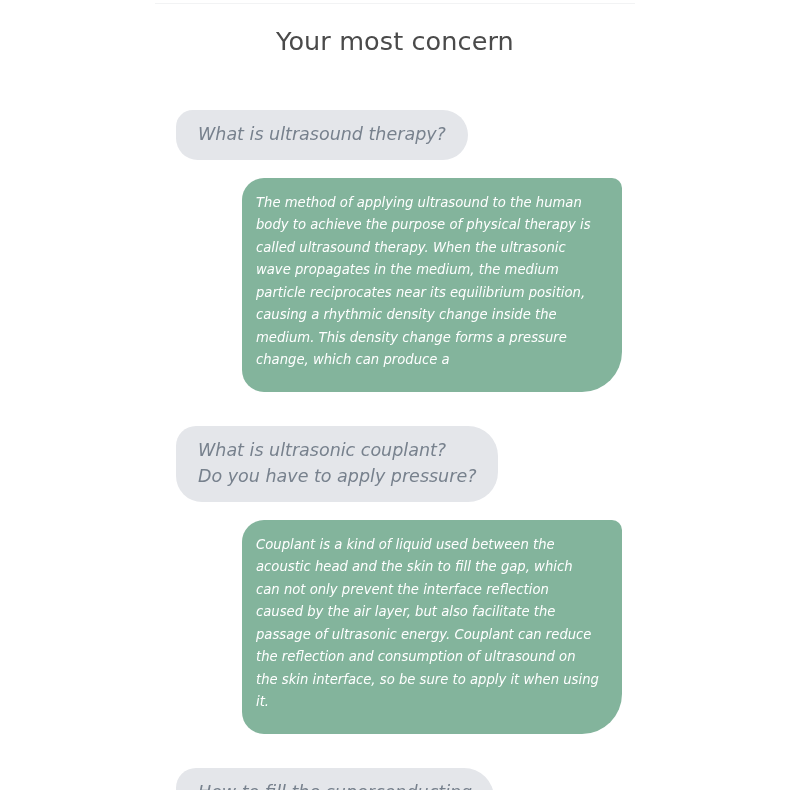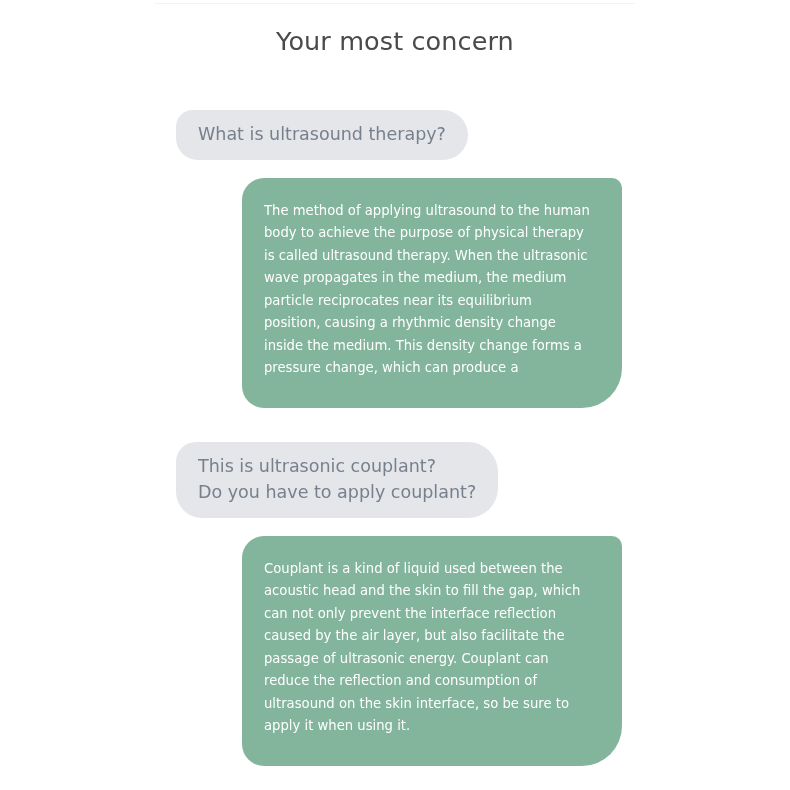--- a/index.html
+++ b/index.html
@@ -47,21 +47,21 @@
   }
   .faq-title .line { display: block; white-space: pre; }
 
   .qa-list {
     position: absolute;
     left: 0;
     top: 110px;
     width: 790px;
   }
 
-  .qa-block { position: relative; }
+  .qa-block { position: relative; font-style: italic; }
 
   
   .q-row {
     padding-left: 176px;
     padding-right: 20px;
   }
   .q-bubble {
     display: inline-block;
     background: #e4e6ea;
     color: #77818d;
@@ -91,21 +91,21 @@
     font-size: 13.2px;
     line-height: 22.5px;
     padding: 14px 22px 20px 14px;
     width: 380px;
     box-sizing: border-box;
     border-top-left-radius: 22px;
     border-top-right-radius: 10px;
     border-bottom-right-radius: 40px;
     border-bottom-left-radius: 22px;
   }
-  .a-bubble p { margin: 8px; }
+  .a-bubble p { margin: 0; }
 
   .gap-1 { height: 34px; }
   .gap-2 { height: 34px; }
 </style>
 </head>
 <body>
 
 <div id="page">
 
   <div class="top-rule"></div>
@@ -127,22 +127,22 @@
           <p>The method of applying ultrasound to the human body to achieve the purpose of physical therapy is called ultrasound therapy. When the ultrasonic wave propagates in the medium, the medium particle reciprocates near its equilibrium position, causing a rhythmic density change inside the medium. This density change forms a pressure change, which can produce a</p>
         </div>
       </div>
     </div>
 
     <div class="gap-1"></div>
 
     <div class="qa-block">
       <div class="q-row">
         <div class="q-bubble">
-          <span class="qline">This is ultrasonic couplant?</span>
-          <span class="qline">Do you have to apply couplant?</span>
+          <span class="qline">What is ultrasonic couplant?</span>
+          <span class="qline">Do you have to apply pressure?</span>
         </div>
       </div>
       <div class="a-row">
         <div class="a-bubble">
           <p>Couplant is a kind of liquid used between the acoustic head and the skin to fill the gap, which can not only prevent the interface reflection caused by the air layer, but also facilitate the passage of ultrasonic energy. Couplant can reduce the reflection and consumption of ultrasound on the skin interface, so be sure to apply it when using it.</p>
         </div>
       </div>
     </div>
 
     <div class="gap-2"></div>

